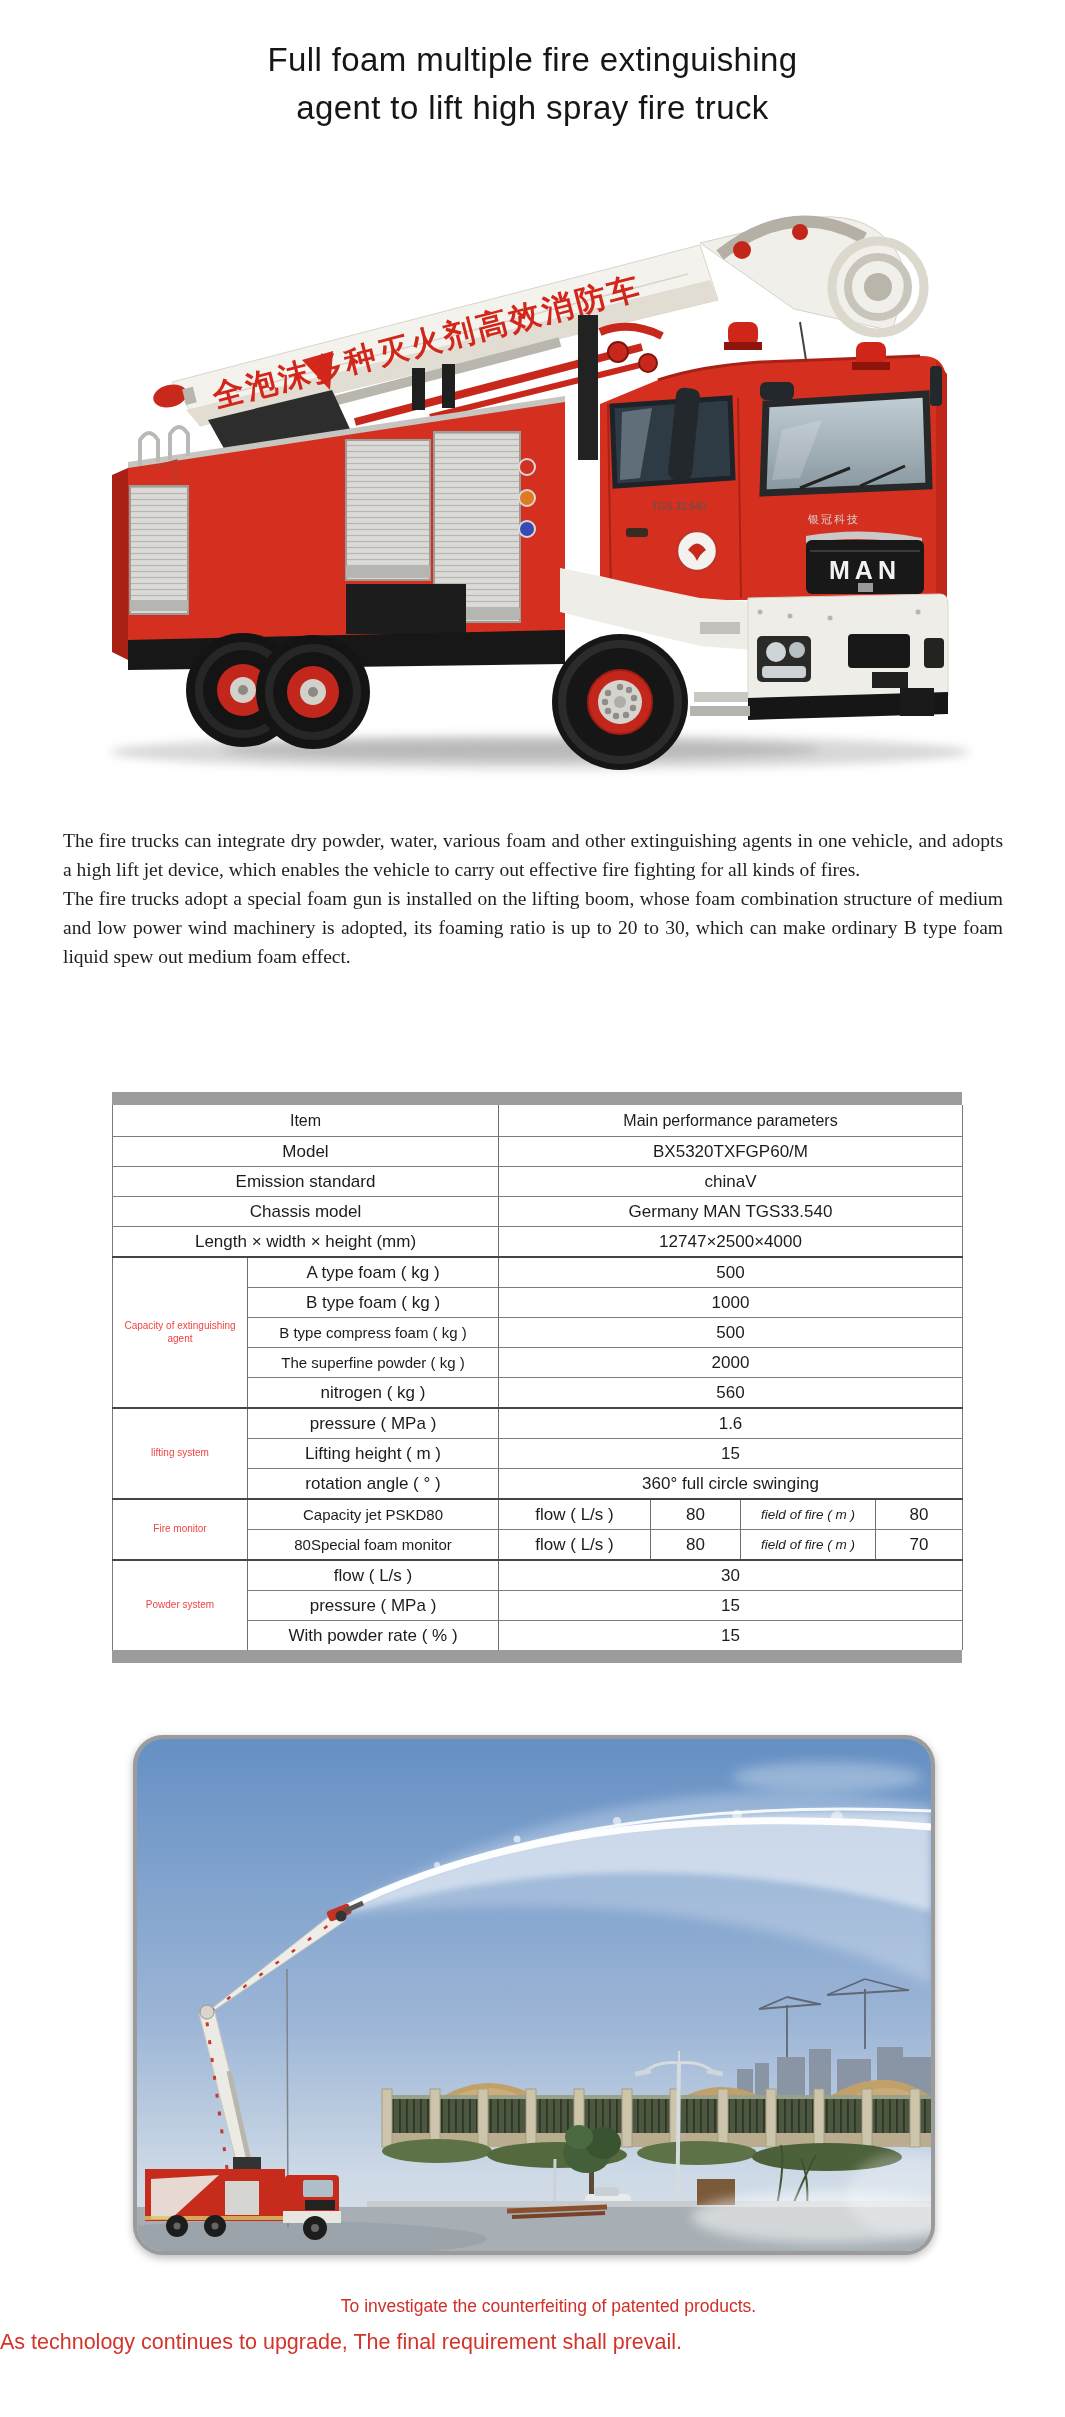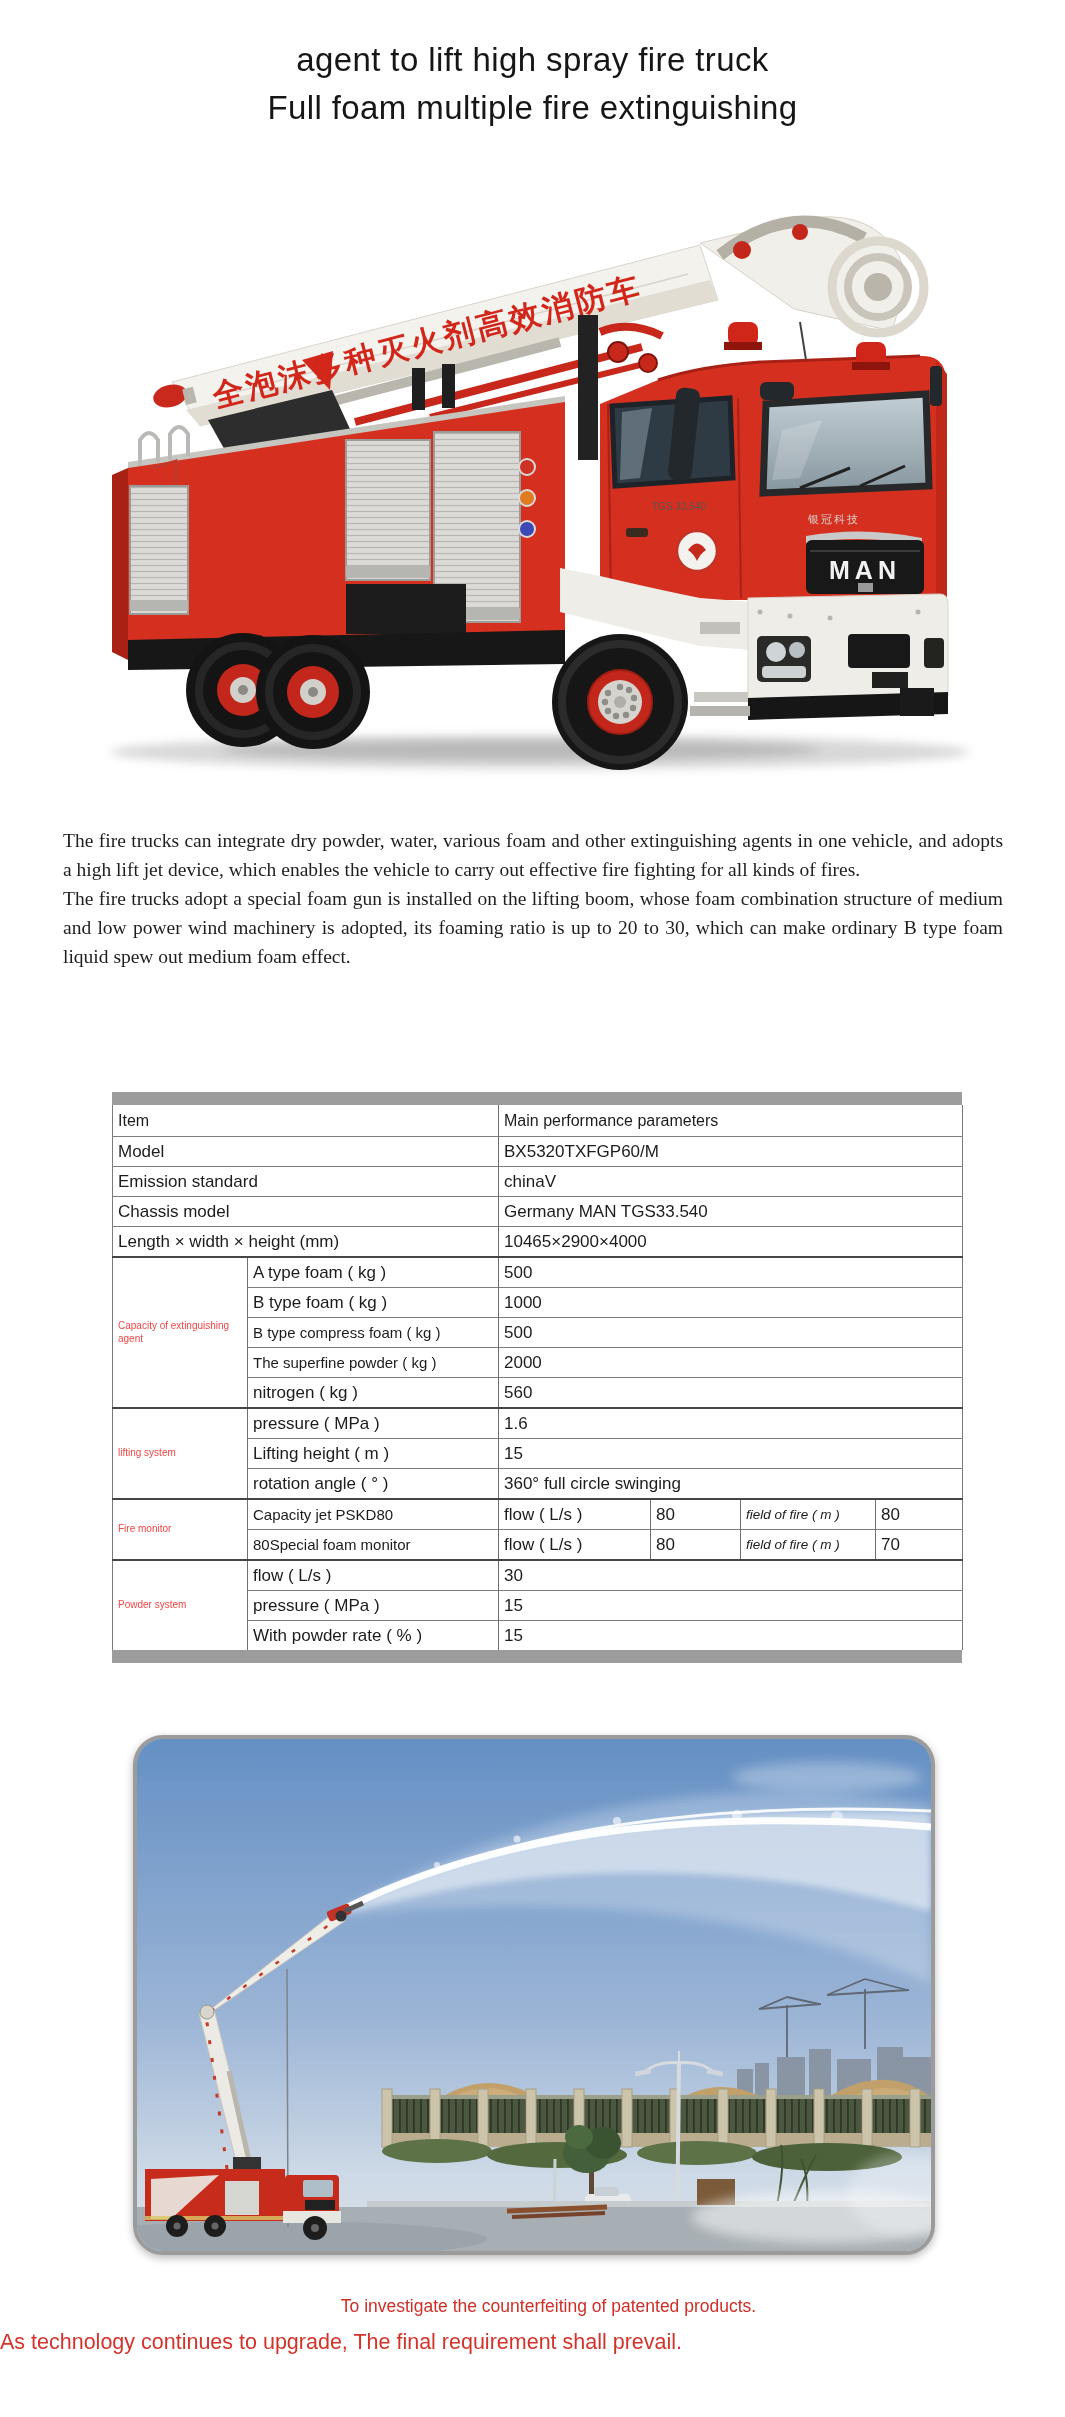--- a/index.html
+++ b/index.html
@@ -12,21 +12,21 @@
   .hero{position:absolute;top:185px;left:0;width:1065px;height:612px;}
 
   .intro{position:absolute;top:826px;left:63px;width:940px;font-size:19.5px;
          line-height:29px;color:#1e1e1e;text-align:justify;font-family:Liberation Serif, serif;}
   .intro p{margin:0;}
 
   .tablewrap{position:absolute;top:1092px;left:112px;width:850px;}
   .graybar{height:13px;background:#9c9c9c;}
   table.spec{border-collapse:collapse;table-layout:fixed;width:850px;color:#1c1c1c;
              border-left:1px solid #7a7a7a;border-right:1px solid #7a7a7a;}
-  .spec td{border-top:1px solid #7d7d7d;height:29px;text-align:left;vertical-align:middle;
+  .spec td{border-top:1px solid #7d7d7d;height:29px;text-align:center;vertical-align:middle;
            font-size:17px;padding:0 5px;white-space:nowrap;overflow:hidden;}
   .spec tr.hdr td{border-top:none;height:31px;font-size:16px;}
   .spec td.gt{border-top:2px solid #454545;}
   .spec td.vl{border-left:1px solid #6f6f6f;}
   .spec td.grp{font-size:10px;white-space:normal;line-height:1.25;color:#ef4444;}
   .spec td.c{font-size:15px;}
   .spec td.c2{font-size:13.5px;font-style:italic;}
 
   .photo{position:absolute;top:1735px;left:133px;width:794px;height:512px;
          border:4px solid #9b9b9b;border-radius:30px;overflow:hidden;
@@ -37,22 +37,22 @@
            font-size:17.5px;color:#cf2f28;}
   .footer2{position:absolute;top:2330px;left:0;width:100%;text-align:left;
            font-size:21.5px;color:#d2342b;}
 </style>
 </head>
 <body>
 
 <div class="page">
 
   <div class="title">
+    <div>Full foam multiple fire extinguishing</div>
     <div>agent to lift high spray fire truck</div>
-    <div>Full foam multiple fire extinguishing</div>
   </div>
 
   <div class="hero">
     <svg width="1065" height="612" viewBox="0 185 1065 612" xmlns="http://www.w3.org/2000/svg">
       <defs>
         <linearGradient id="ws" x1="0" y1="0" x2="0" y2="1">
           <stop offset="0" stop-color="#c3ced5"></stop>
             <stop offset="1" stop-color="#87979f"></stop>
         </linearGradient>
         <pattern id="slats" width="6" height="6" patternUnits="userSpaceOnUse">
@@ -264,21 +264,21 @@
       <tr>
         <td colspan="2">Emission standard</td>
         <td colspan="4" class="vl">chinaV</td>
       </tr>
       <tr>
         <td colspan="2">Chassis model</td>
         <td colspan="4" class="vl">Germany MAN  TGS33.540</td>
       </tr>
       <tr>
         <td colspan="2">Length × width × height (mm)</td>
-        <td colspan="4" class="vl">10465×2900×4000</td>
+        <td colspan="4" class="vl">12747×2500×4000</td>
       </tr>
 
       <tr>
         <td class="grp gt" rowspan="5">Capacity of extinguishing agent</td>
         <td class="gt vl">A type foam ( kg )</td>
         <td colspan="4" class="gt vl">500</td>
       </tr>
       <tr>
         <td class="vl">B type foam ( kg )</td>
         <td colspan="4" class="vl">1000</td>

